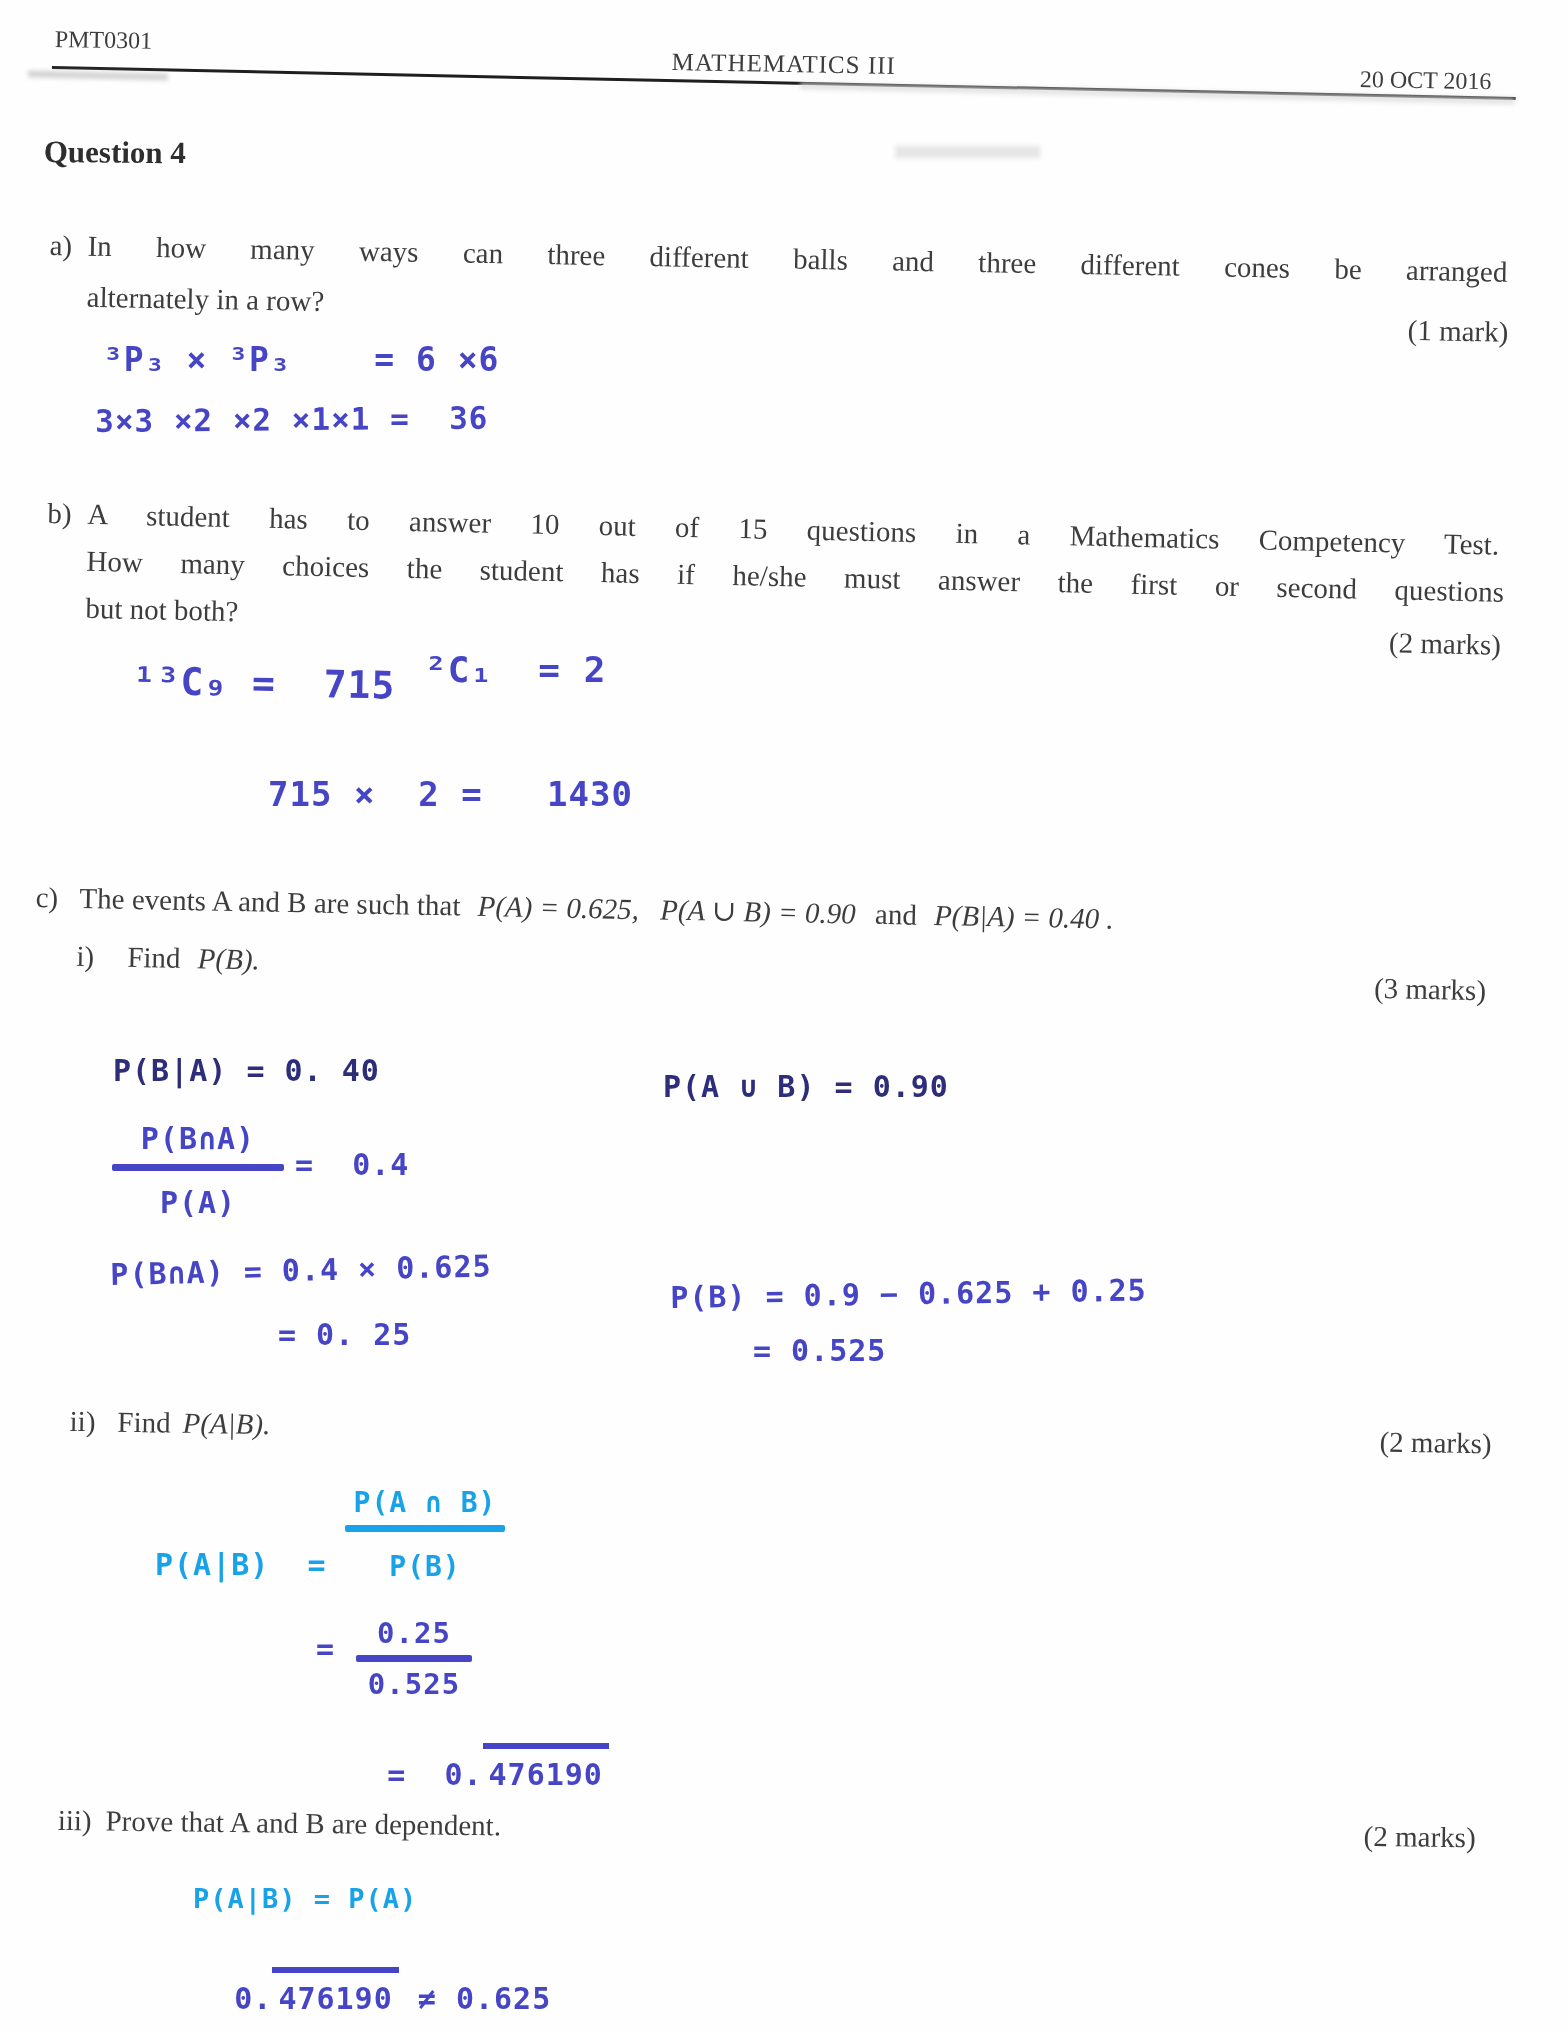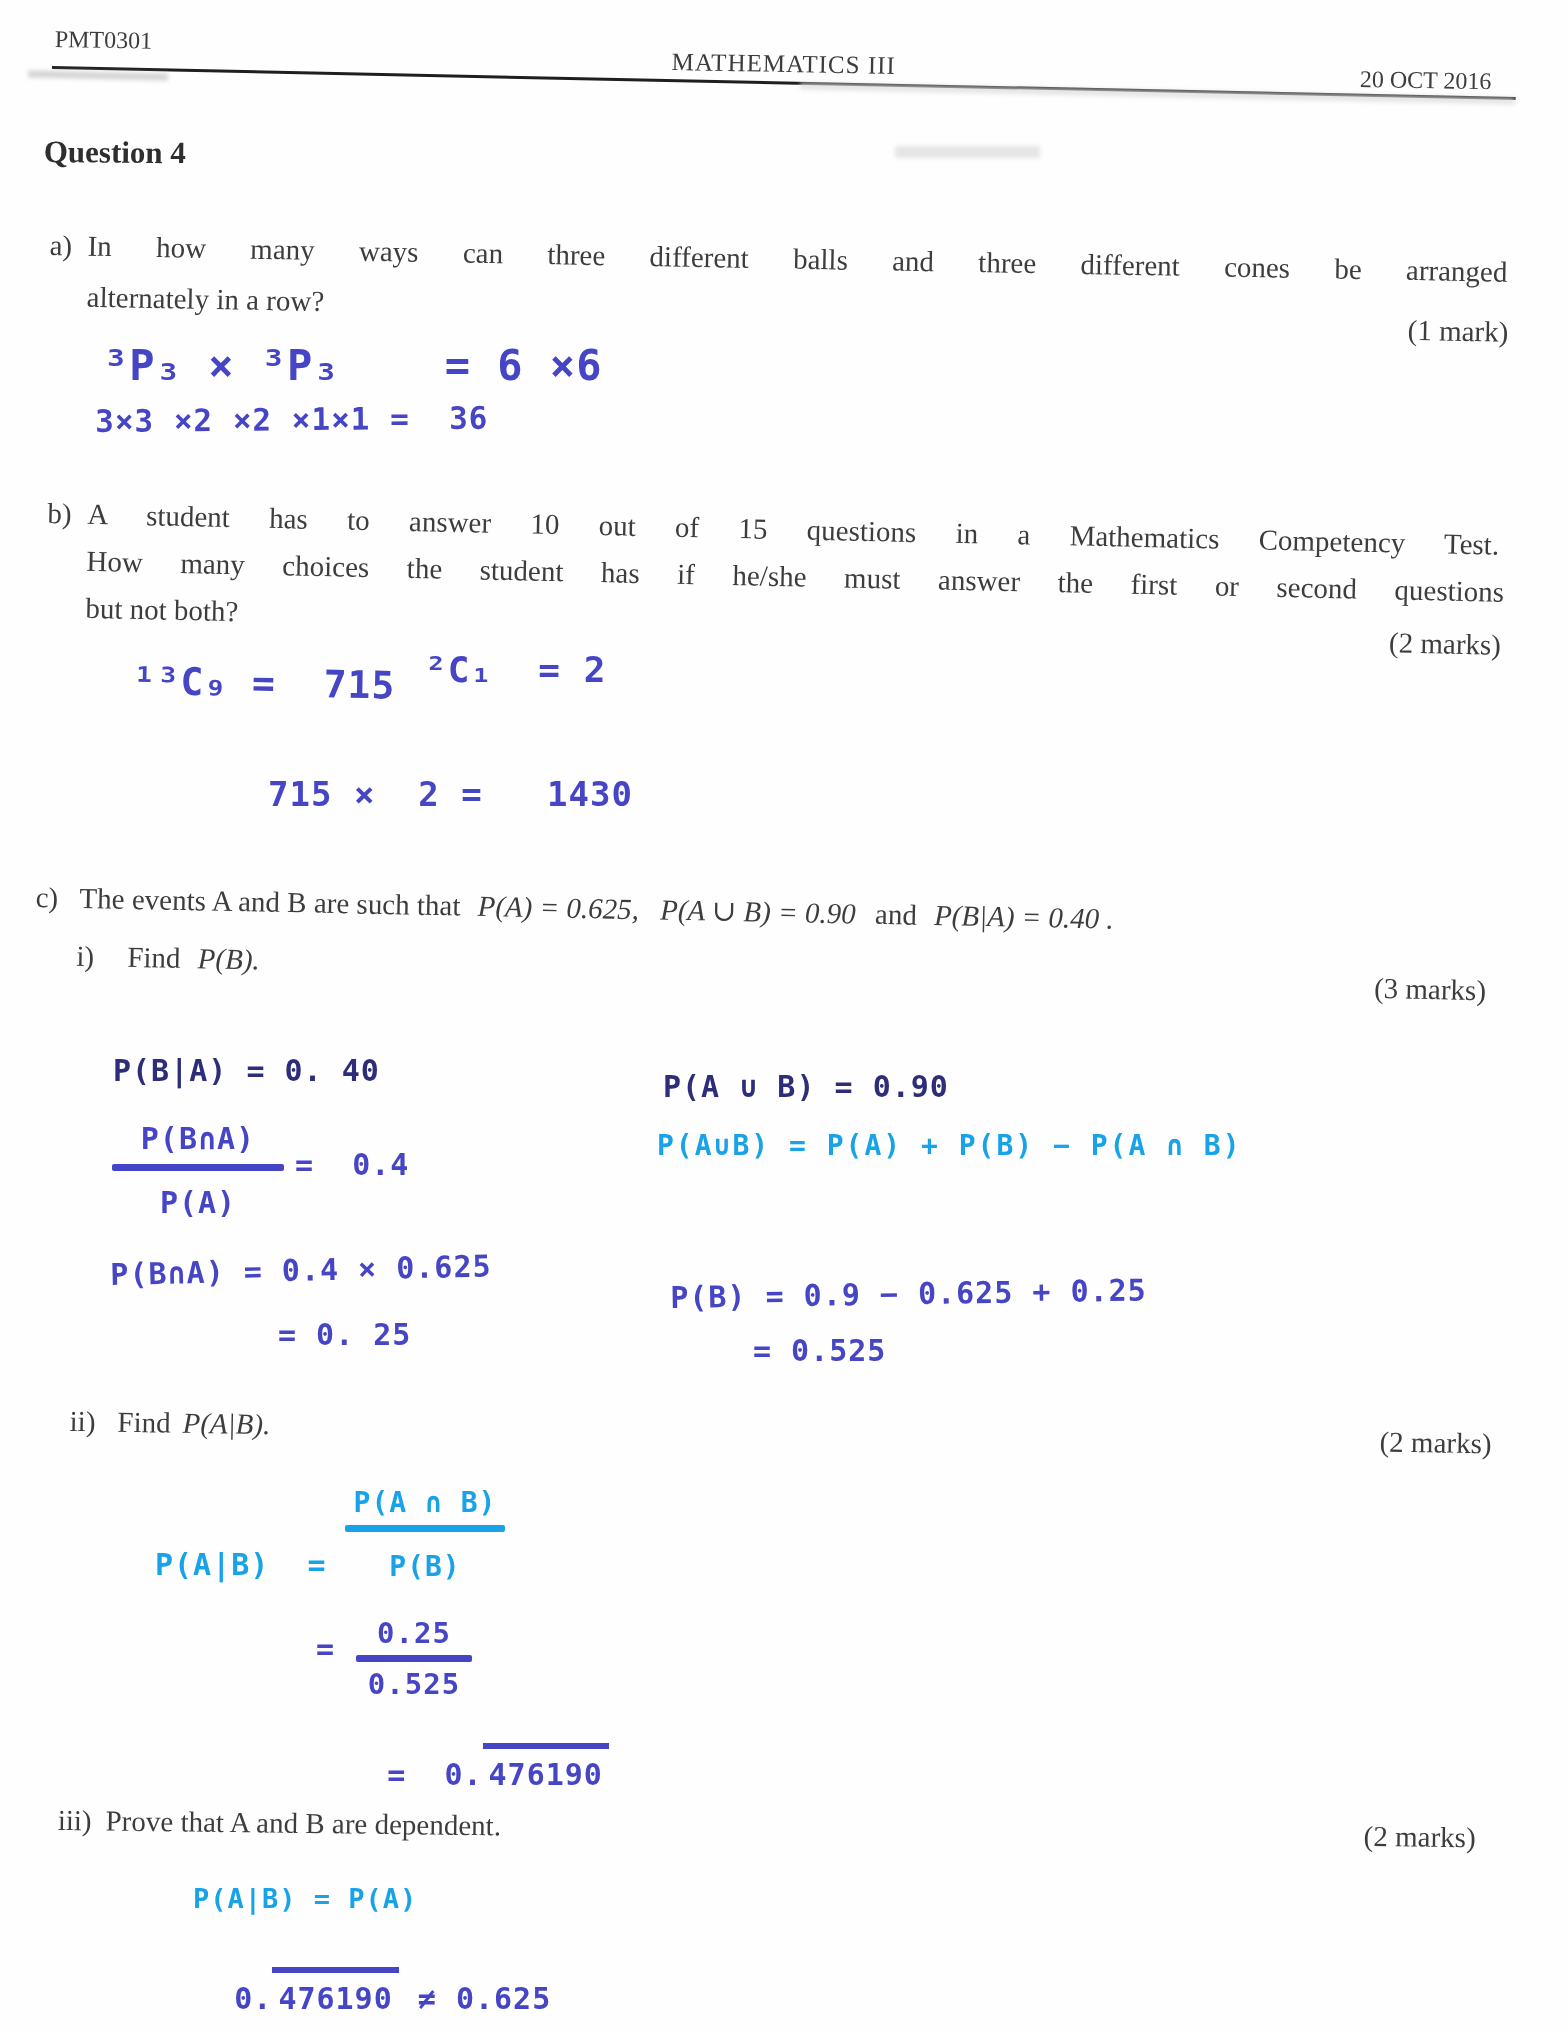--- a/index.html
+++ b/index.html
@@ -39,21 +39,21 @@
   <div class="abs print rot" style="left:44px;top:134px;font-size:31px;font-weight:bold;color:#2e2e2e;transform:rotate(0.5deg);">Question 4</div>
   <div class="smudge" style="left:895px;top:146px;width:145px;height:12px;background:#e6e6e6;"></div>
 
   <div class="qblock print" style="left:50px;top:226px;width:1460px;transform:rotate(1.05deg);">
     <span class="qlabel">a)</span>
     <div class="justify1" style="margin-left:38px;width:1420px;">In how many ways can three different balls and three different cones be arranged</div>
     <div style="margin-left:38px;margin-top:12px;">alternately in a row?</div>
     <div class="marks" style="position:absolute;right:0;top:60px;">(1 mark)</div>
   </div>
 
-  <div class="hw blue" style="left:103px;top:342px;font-size:42px;">³P₃ × ³P₃    = 6 ×6</div>
+  <div class="hw blue" style="left:103px;top:342px;font-size:33px;">³P₃ × ³P₃    = 6 ×6</div>
   <div class="hw blue" style="left:95px;top:404px;font-size:31px;transform:rotate(-0.5deg);">3×3 ×2 ×2 ×1×1 =  36</div>
 
   <div class="qblock print" style="left:48px;top:490px;width:1462px;line-height:47px;transform:rotate(1.25deg);">
     <span class="qlabel">b)</span>
     <div class="justify1" style="margin-left:40px;width:1412px;">A student has to answer 10 out of 15 questions in a Mathematics Competency Test.</div>
     <div class="justify1" style="margin-left:40px;width:1418px;">How many choices the student has if he/she must answer the first or second questions</div>
     <div style="margin-left:40px;">but not both?</div>
     <div class="marks" style="position:absolute;right:6px;top:100px;">(2 marks)</div>
   </div>
 
@@ -82,21 +82,20 @@
   <div class="frac hw blue" style="left:112px;top:1122px;font-size:30px;">
     <div>P(B∩A)</div>
     <div class="frac-bar" style="height:7px;background:currentColor;margin-top:8px;min-width:172px;"></div>
     <div style="margin-top:15px;">P(A)</div>
   </div>
   <div class="hw blue" style="left:295px;top:1148px;font-size:30px;">=  0.4</div>
   <div class="hw blue" style="left:110px;top:1258px;font-size:30px;transform:rotate(-1.3deg);">P(B∩A) = 0.4 × 0.625</div>
   <div class="hw blue" style="left:278px;top:1318px;font-size:30px;">= 0. 25</div>
 
   <div class="hw navy" style="left:663px;top:1070px;font-size:30px;">P(A ∪ B) = 0.90</div>
-  <div class="hw cyan" style="left:657px;top:1130px;font-size:28px;letter-spacing:2px;">P(A∪B) = P(A) + P(B) − P(A ∩ B)</div>
   <div class="hw blue" style="left:670px;top:1281px;font-size:30px;transform:rotate(-0.9deg);">P(B) = 0.9 − 0.625 + 0.25</div>
   <div class="hw blue" style="left:753px;top:1334px;font-size:30px;">= 0.525</div>
 
   <div class="qblock print" style="left:70px;top:1402px;width:1432px;display:flex;align-items:baseline;transform:rotate(0.9deg);">
     <span>ii)</span>
     <span style="margin-left:22px;">Find</span>
     <span class="mathit" style="margin-left:12px;">P(A|B).</span>
     <span class="marks" style="margin-left:auto;padding-right:10px;">(2 marks)</span>
   </div>
 

